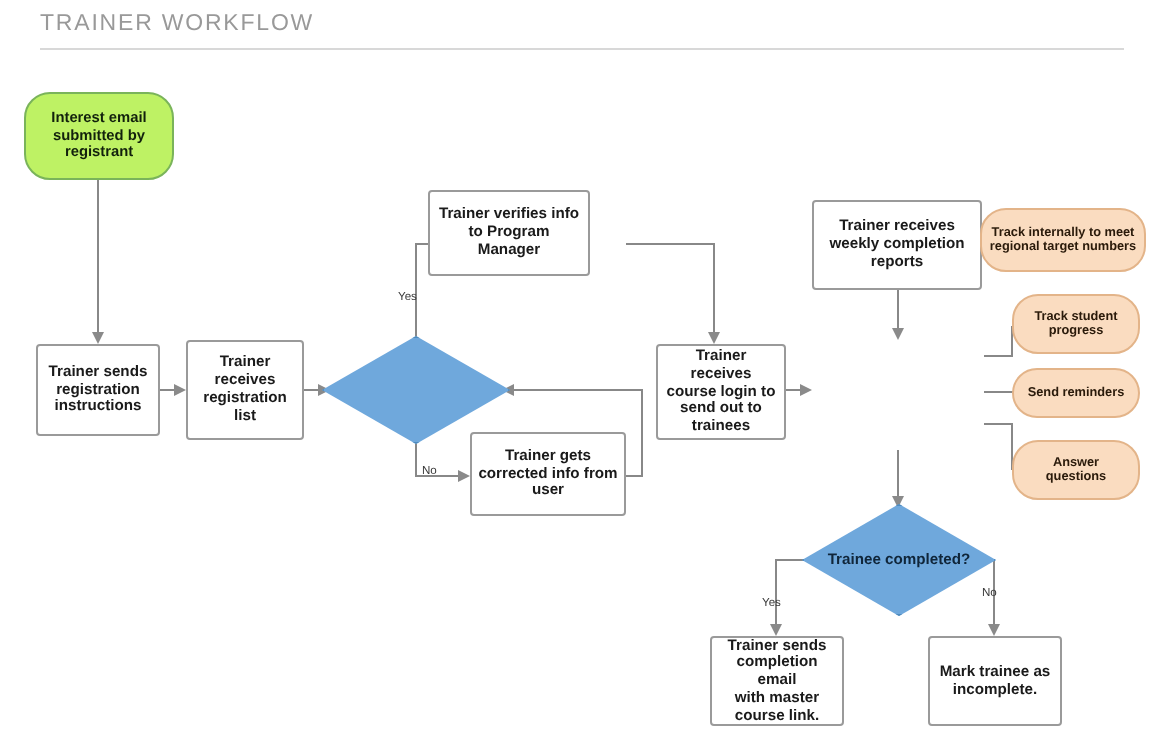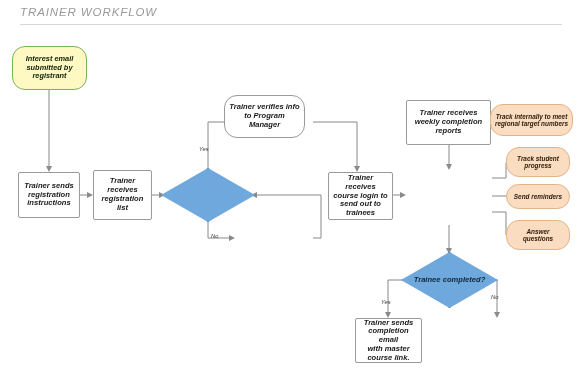--- a/index.html
+++ b/index.html
@@ -14,21 +14,20 @@
     overflow: hidden;
     font-family: "Liberation Sans", sans-serif;
     -webkit-font-smoothing: antialiased;
   }
 
   #canvas {
     position: absolute;
     left: 0; top: 0;
     width: 464px;
     height: 377px;
-    font-style: italic;
   }
 
   
   #page-title {
     position: absolute;
     left: 20px;
     top: 6px;
     font-size: 11.5px;
     letter-spacing: 0.9px;
     color: #999999;
@@ -83,21 +82,21 @@
   .box {
     background: #ffffff;
     border: 1px solid #9a9a9a;
     border-radius: 2px;
     font-size: 7.6px;
     font-weight: bold;
   }
 
   
   .terminator {
-    background: #fef9c3;
+    background: #bef264;
     border: 1px solid #7ab45a;
     border-radius: 13px;
     font-size: 7.4px;
     font-weight: bold;
     color: #12210c;
   }
 
   
   .note {
     background: #fadcc0;
@@ -219,26 +218,31 @@
 registration
 list</span>
   </div>
 
   <div class="node decision" style="left:161px; top:168px; width:94px; height:54px;">
     <div class="diamond-shape">
         <div></div>
       </div>
   </div>
 
-  <div class="node box" style="left:224px; top:95px; width:81px; height:43px;border-radius:13px;">
+  <div class="node box" style="left:214px; top:95px; width:81px; height:43px;">
     <span class="label">Trainer verifies info
 to Program
 Manager</span>
   </div>
 
+  <div class="node box" style="left:235px; top:216px; width:78px; height:42px;">
+    <span class="label">Trainer gets
+corrected info from
+user</span>
+  </div>
 
   <div class="node box" style="left:328px; top:172px; width:65px; height:48px;">
     <span class="label">Trainer receives
 course login to
 send out to
 trainees</span>
   </div>
 
   <div class="node box" style="left:406px; top:100px; width:85px; height:45px;">
     <span class="label">Trainer receives
@@ -254,20 +258,24 @@
     <span class="label">Trainee completed?</span>
   </div>
 
   <div class="node box" style="left:355px; top:318px; width:67px; height:45px;">
     <span class="label">Trainer sends
 completion email
 with master
 course link.</span>
   </div>
 
+  <div class="node box" style="left:464px; top:318px; width:67px; height:45px;">
+    <span class="label">Mark trainee as
+incomplete.</span>
+  </div>
 
   <div class="node note" style="left:490px; top:104px; width:83px; height:32px;">
     <span class="label">Track internally to meet
 regional target numbers</span>
   </div>
 
   <div class="node note" style="left:506px; top:147px; width:64px; height:30px;">
     <span class="label">Track student
 progress</span>
   </div>

